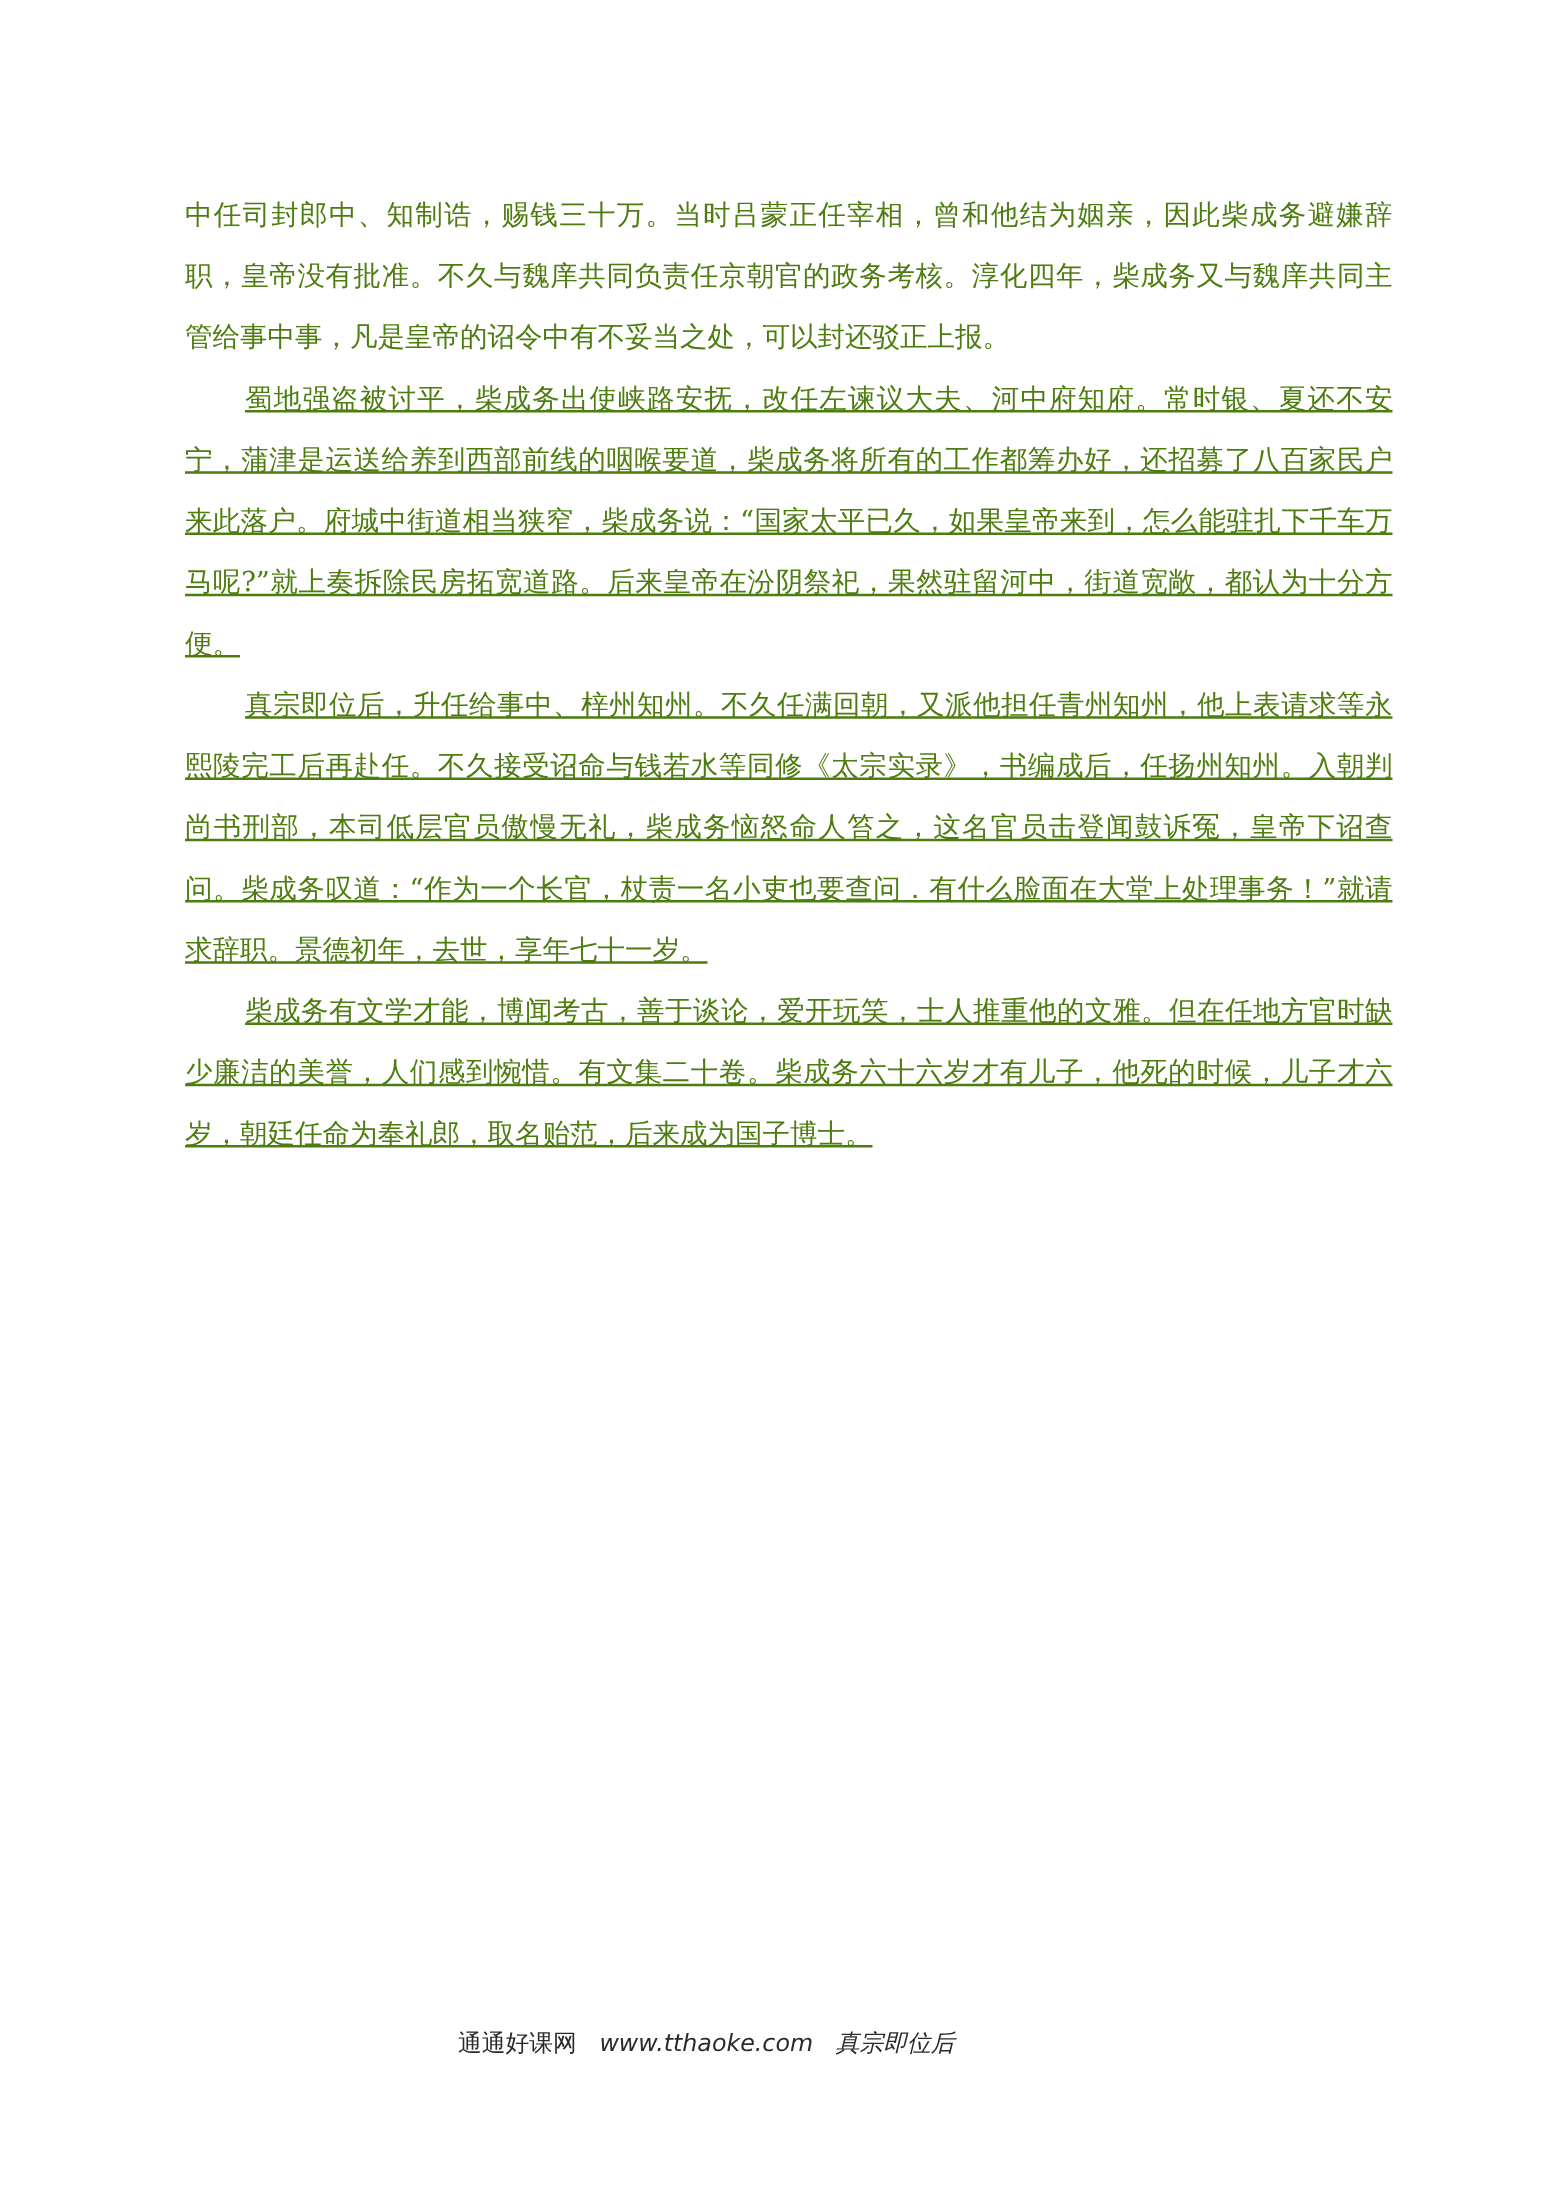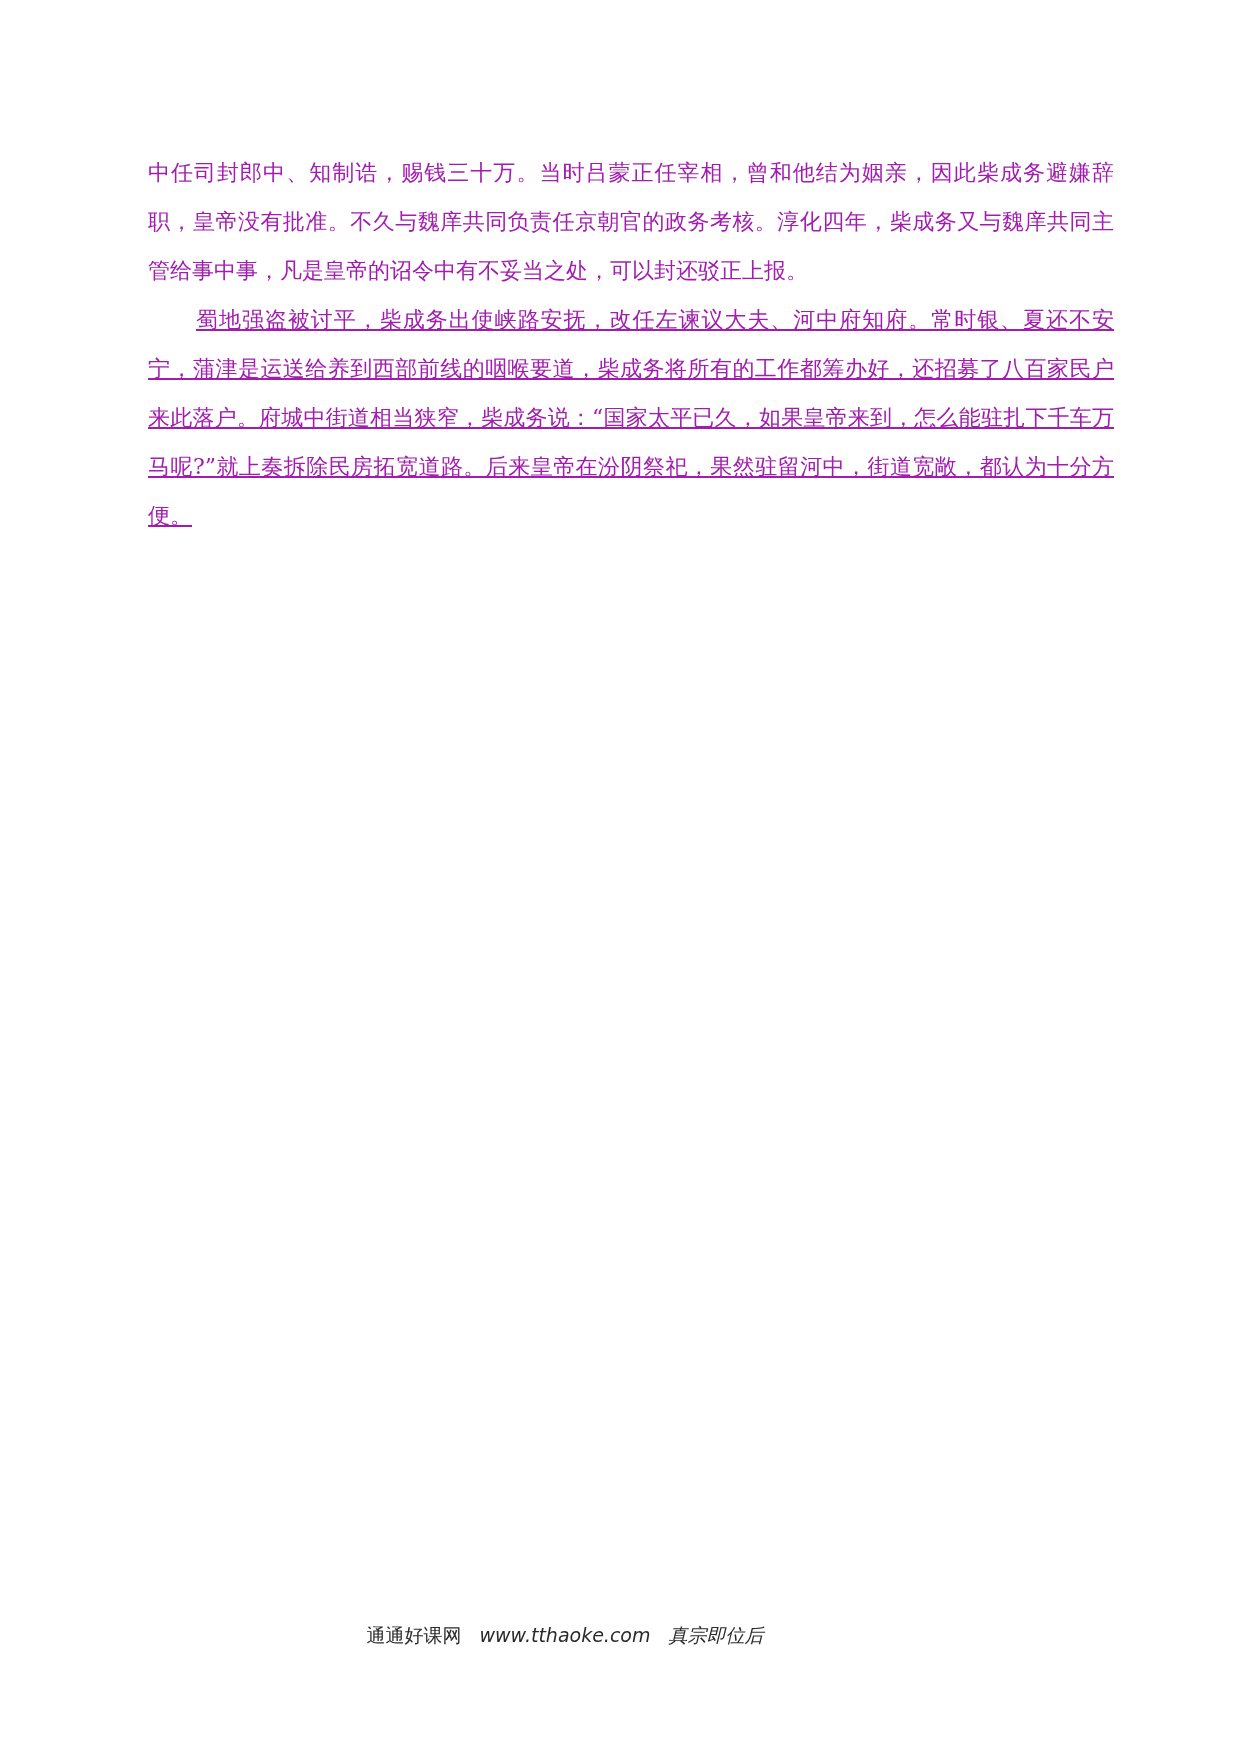--- a/index.html
+++ b/index.html
@@ -13,21 +13,21 @@
     height: 1754px;
     background: #ffffff;
     overflow: hidden;
     font-family: "DejaVu Serif", serif;
   }
   .doc-body {
     position: absolute;
     left: 148px;
     top: 148px;
     width: 966px;
-    color: #a21caf;
+    color: #4d7c0f;
   }
   .para {
     margin: 0;
     font-size: 22px;
     line-height: 49px;
     text-align: justify;
     word-break: break-all;
   }
   .para.indent {
     text-indent: 48px;
@@ -53,20 +53,22 @@
 </style>
 </head>
 <body>
 
 <div class="page">
 
   <div class="doc-body">
 
   <p class="para">中任司封郎中、知制诰，赐钱三十万。当时吕蒙正任宰相，曾和他结为姻亲，因此柴成务避嫌辞职，皇帝没有批准。不久与魏庠共同负责任京朝官的政务考核。淳化四年，柴成务又与魏庠共同主管给事中事，凡是皇帝的诏令中有不妥当之处，可以封还驳正上报。</p>
       <p class="para indent">蜀地强盗被讨平，柴成务出使峡路安抚，改任左谏议大夫、河中府知府。常时银、夏还不安宁，蒲津是运送给养到西部前线的咽喉要道，柴成务将所有的工作都筹办好，还招募了八百家民户来此落户。府城中街道相当狭窄，柴成务说：“国家太平已久，如果皇帝来到，怎么能驻扎下千车万马呢?”就上奏拆除民房拓宽道路。后来皇帝在汾阴祭祀，果然驻留河中，街道宽敞，都认为十分方便。</p>
+      <p class="para indent">真宗即位后，升任给事中、梓州知州。不久任满回朝，又派他担任青州知州，他上表请求等永熙陵完工后再赴任。不久接受诏命与钱若水等同修《太宗实录》，书编成后，任扬州知州。入朝判尚书刑部，本司低层官员傲慢无礼，柴成务恼怒命人笞之，这名官员击登闻鼓诉冤，皇帝下诏查问。柴成务叹道：“作为一个长官，杖责一名小吏也要查问．有什么脸面在大堂上处理事务！”就请求辞职。景德初年，去世，享年七十一岁。</p>
+      <p class="para indent">柴成务有文学才能，博闻考古，善于谈论，爱开玩笑，士人推重他的文雅。但在任地方官时缺少廉洁的美誉，人们感到惋惜。有文集二十卷。柴成务六十六岁才有儿子，他死的时候，儿子才六岁，朝廷任命为奉礼郎，取名贻范，后来成为国子博士。</p>
     </div>
 
   <div class="page-footer">
     <span>通通好课网</span>
     <span>www.tthaoke.com</span>
     <span>真宗即位后</span>
   </div>
 
 </div>
 

